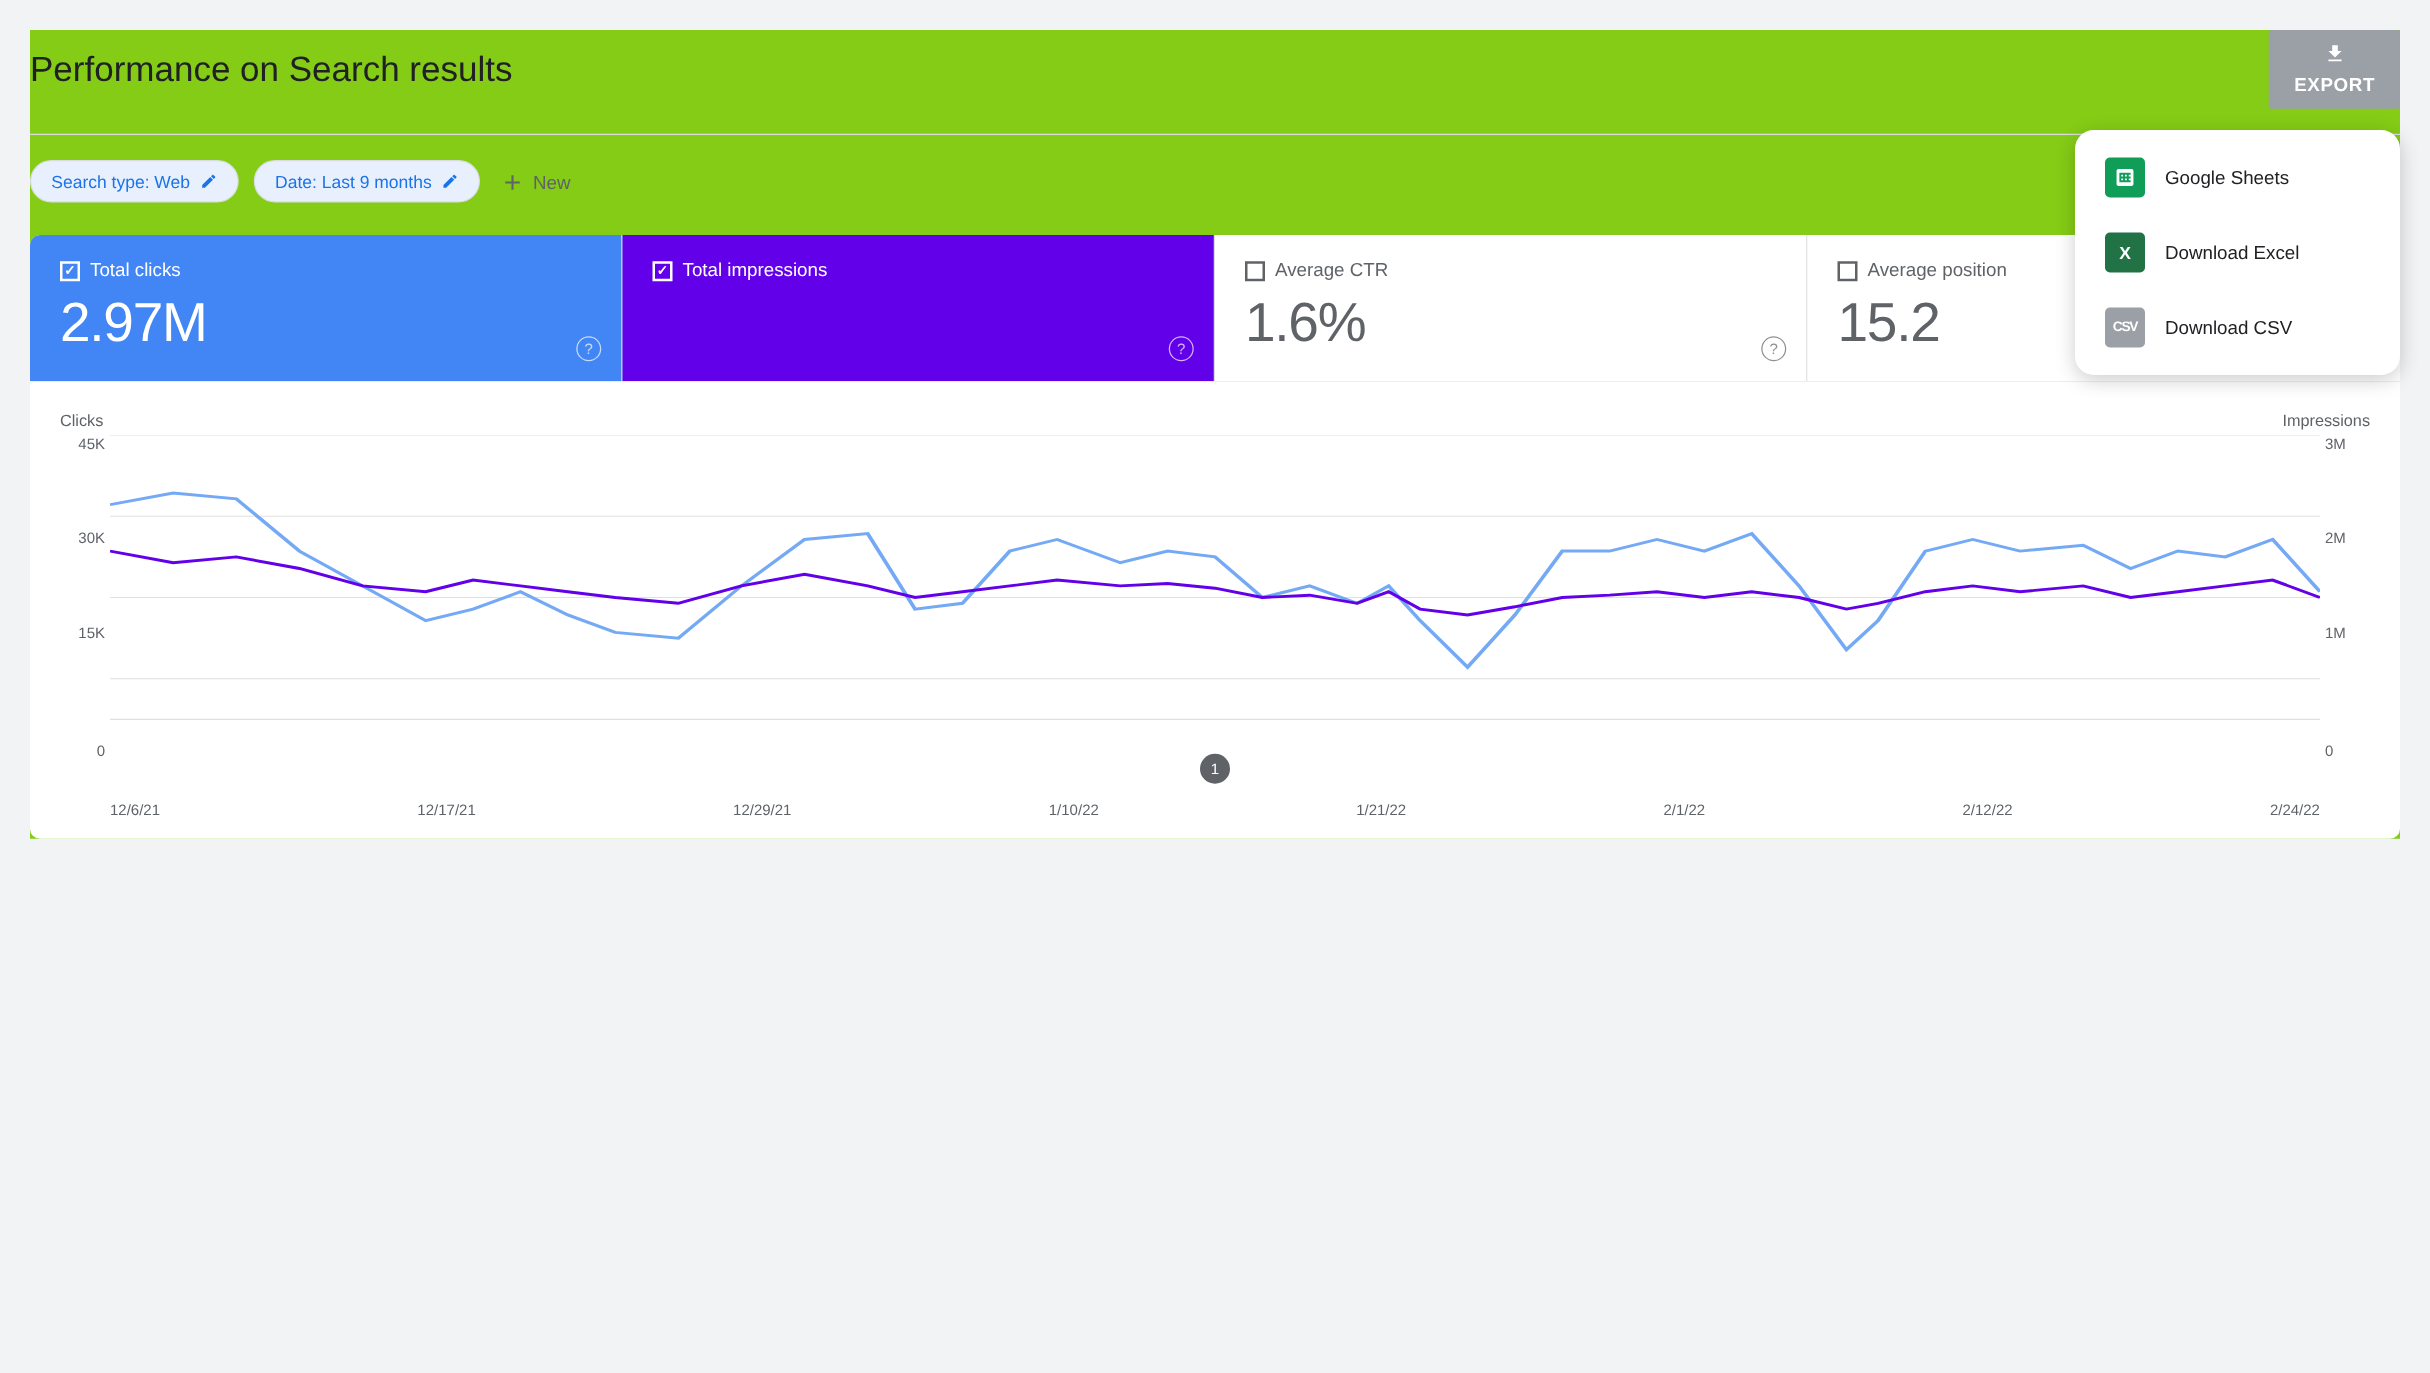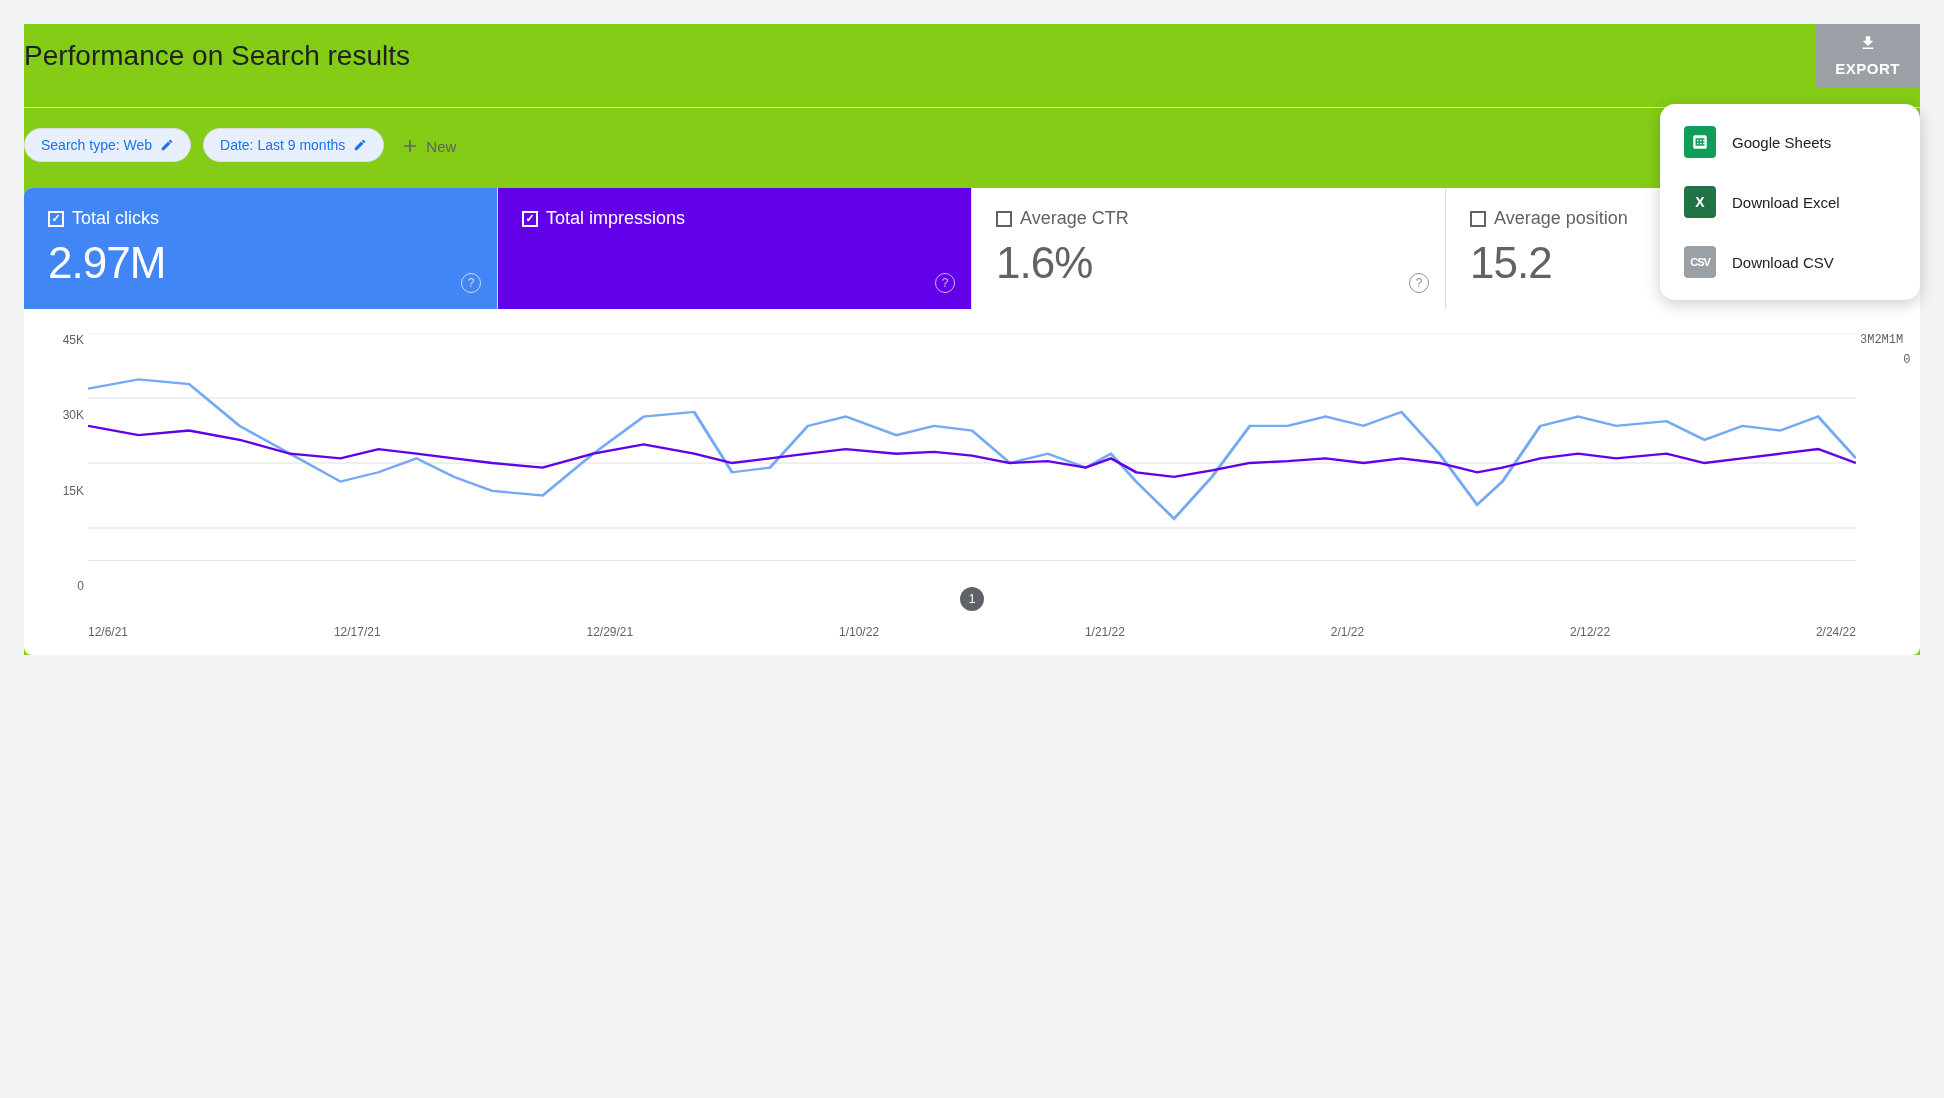--- a/index.html
+++ b/index.html
@@ -91,21 +91,21 @@
     }
     .metric-card:last-child { border-right: none; }
     .metric-card.blue-bg { background: #4285f4; color: white; }
     .metric-card.purple-bg { background: #6200ea; color: white; }
     .metric-card.white-bg { background: white; color: #202124; }
     .metric-header {
       display: flex;
       align-items: center;
       gap: 8px;
       margin-bottom: 12px;
-      font-size: 18px;
+      font-size: 15px;
       font-weight: 500;
     }
     .metric-card.white-bg .metric-header { color: #5f6368; }
     .metric-checkbox {
       width: 16px;
       height: 16px;
       border: 2px solid currentColor;
       display: flex;
       align-items: center;
       justify-content: center;
@@ -285,20 +285,24 @@
       <div class="metric-header">
         <div class="metric-checkbox"></div>
         <span>Average position</span>
       </div>
       <div class="metric-value">15.2</div>
       <div class="help-icon">?</div>
     </div>
   </div>
 
   <div class="chart-container">
+    <div style="display:flex; justify-content:space-between; margin-bottom:4px;">
+      <span style="font-size:13px;color:#5f6368;">Clicks</span>
+      <span style="font-size:13px;color:#5f6368;">Impressions</span>
+    </div>
 
     <div style="display:flex; position:relative;">
 
       <div style="width:40px; display:flex; flex-direction:column; justify-content:space-between; font-size:12px; color:#5f6368; padding-right:4px; text-align:right; height:260px; flex-shrink:0;">
         <span>45K</span>
         <span>30K</span>
         <span>15K</span>
         <span style="margin-top:20px;">0</span>
       </div>
 
@@ -315,21 +319,21 @@
 
           <polyline points="0,100 40,110 80,105 120,115 160,130 200,135 230,125 260,130 290,135 320,140 360,145 400,130 440,120 480,130 510,140 540,135 570,130 600,125 640,130 670,128 700,132 730,140 760,138 790,145 810,135 830,150 860,155 890,148 920,140 950,138 980,135 1010,140 1040,135 1070,140 1100,150 1120,145 1150,135 1180,130 1210,135 1250,130 1280,140 1310,135 1340,130 1370,125 1400,140" fill="none" stroke="#6200ea" stroke-width="2.5"></polyline>
         </svg>
 
         
         <div style="position:absolute; bottom:-14px; left:50%; transform:translateX(-50%);">
           <div style="background:#5f6368; color:white; border-radius:50%; width:24px; height:24px; display:flex; align-items:center; justify-content:center; font-size:12px; font-weight:500;">1</div>
         </div>
       </div>
 
-      <div style="width:40px; display:flex; flex-direction:row; justify-content:space-between; font-size:12px; color:#5f6368; padding-left:4px; text-align:left; height:260px; flex-shrink:0;font-family:Liberation Mono, monospace;">
+      <div style="width:40px; display:flex; flex-direction:column; justify-content:space-between; font-size:12px; color:#5f6368; padding-left:4px; text-align:left; height:260px; flex-shrink:0;">
         <span>3M</span>
         <span>2M</span>
         <span>1M</span>
         <span style="margin-top:20px;">0</span>
       </div>
     </div>
 
     <div class="chart-x-labels" style="margin-top:20px;">
       <span>12/6/21</span>
       <span>12/17/21</span>

